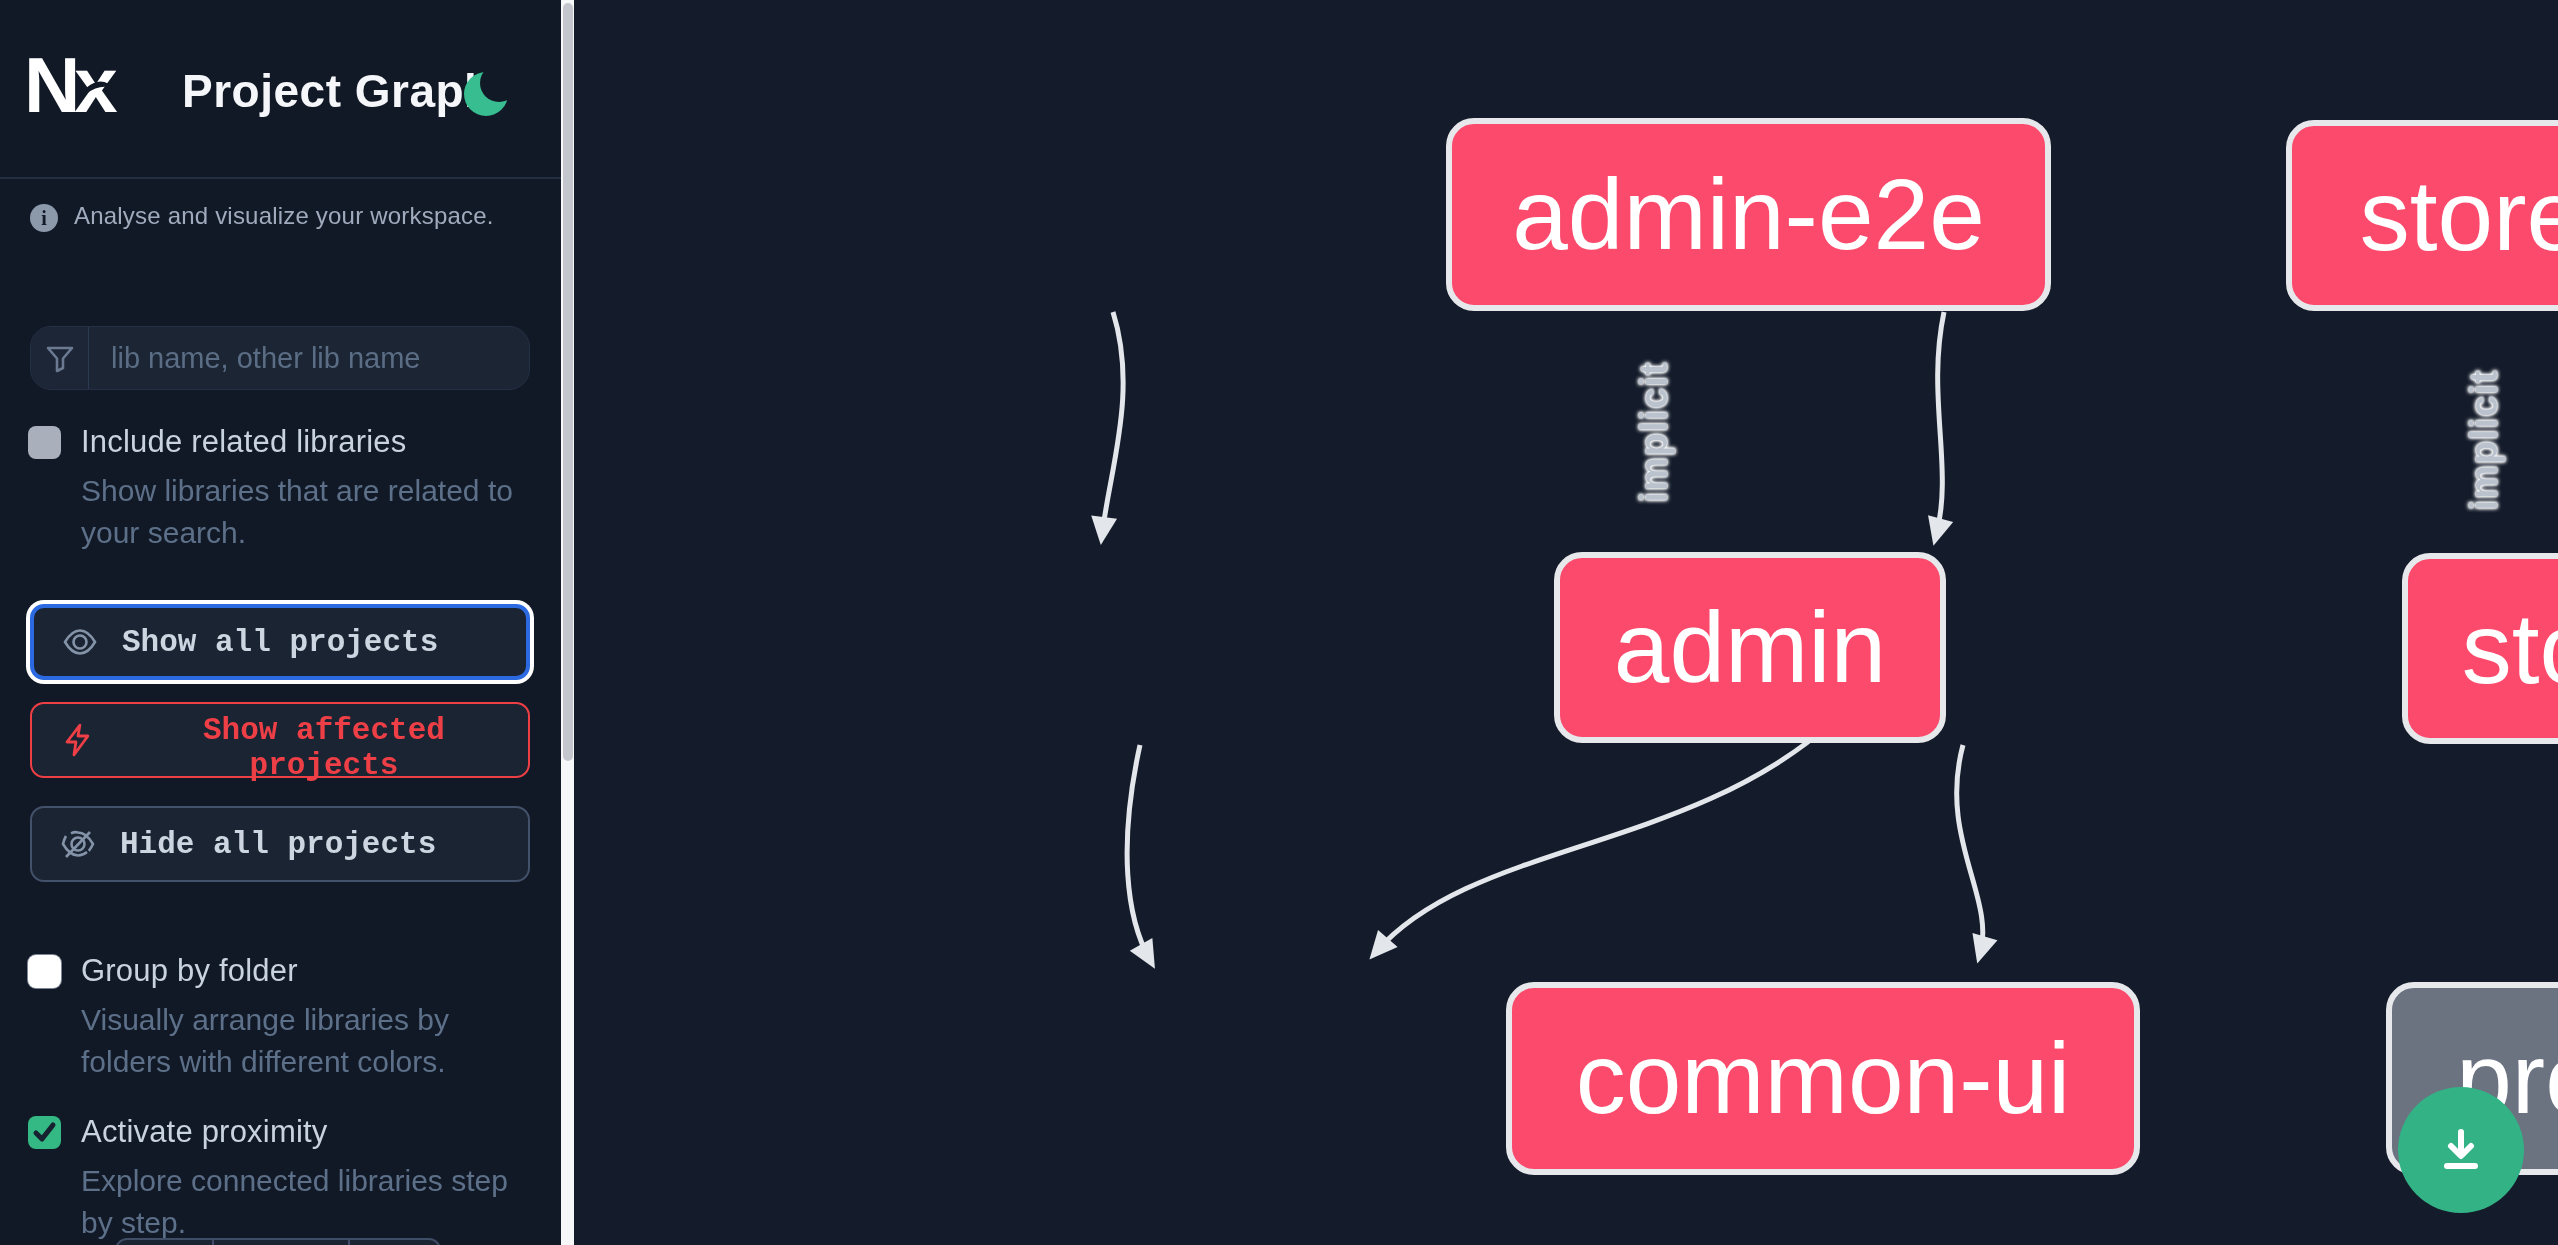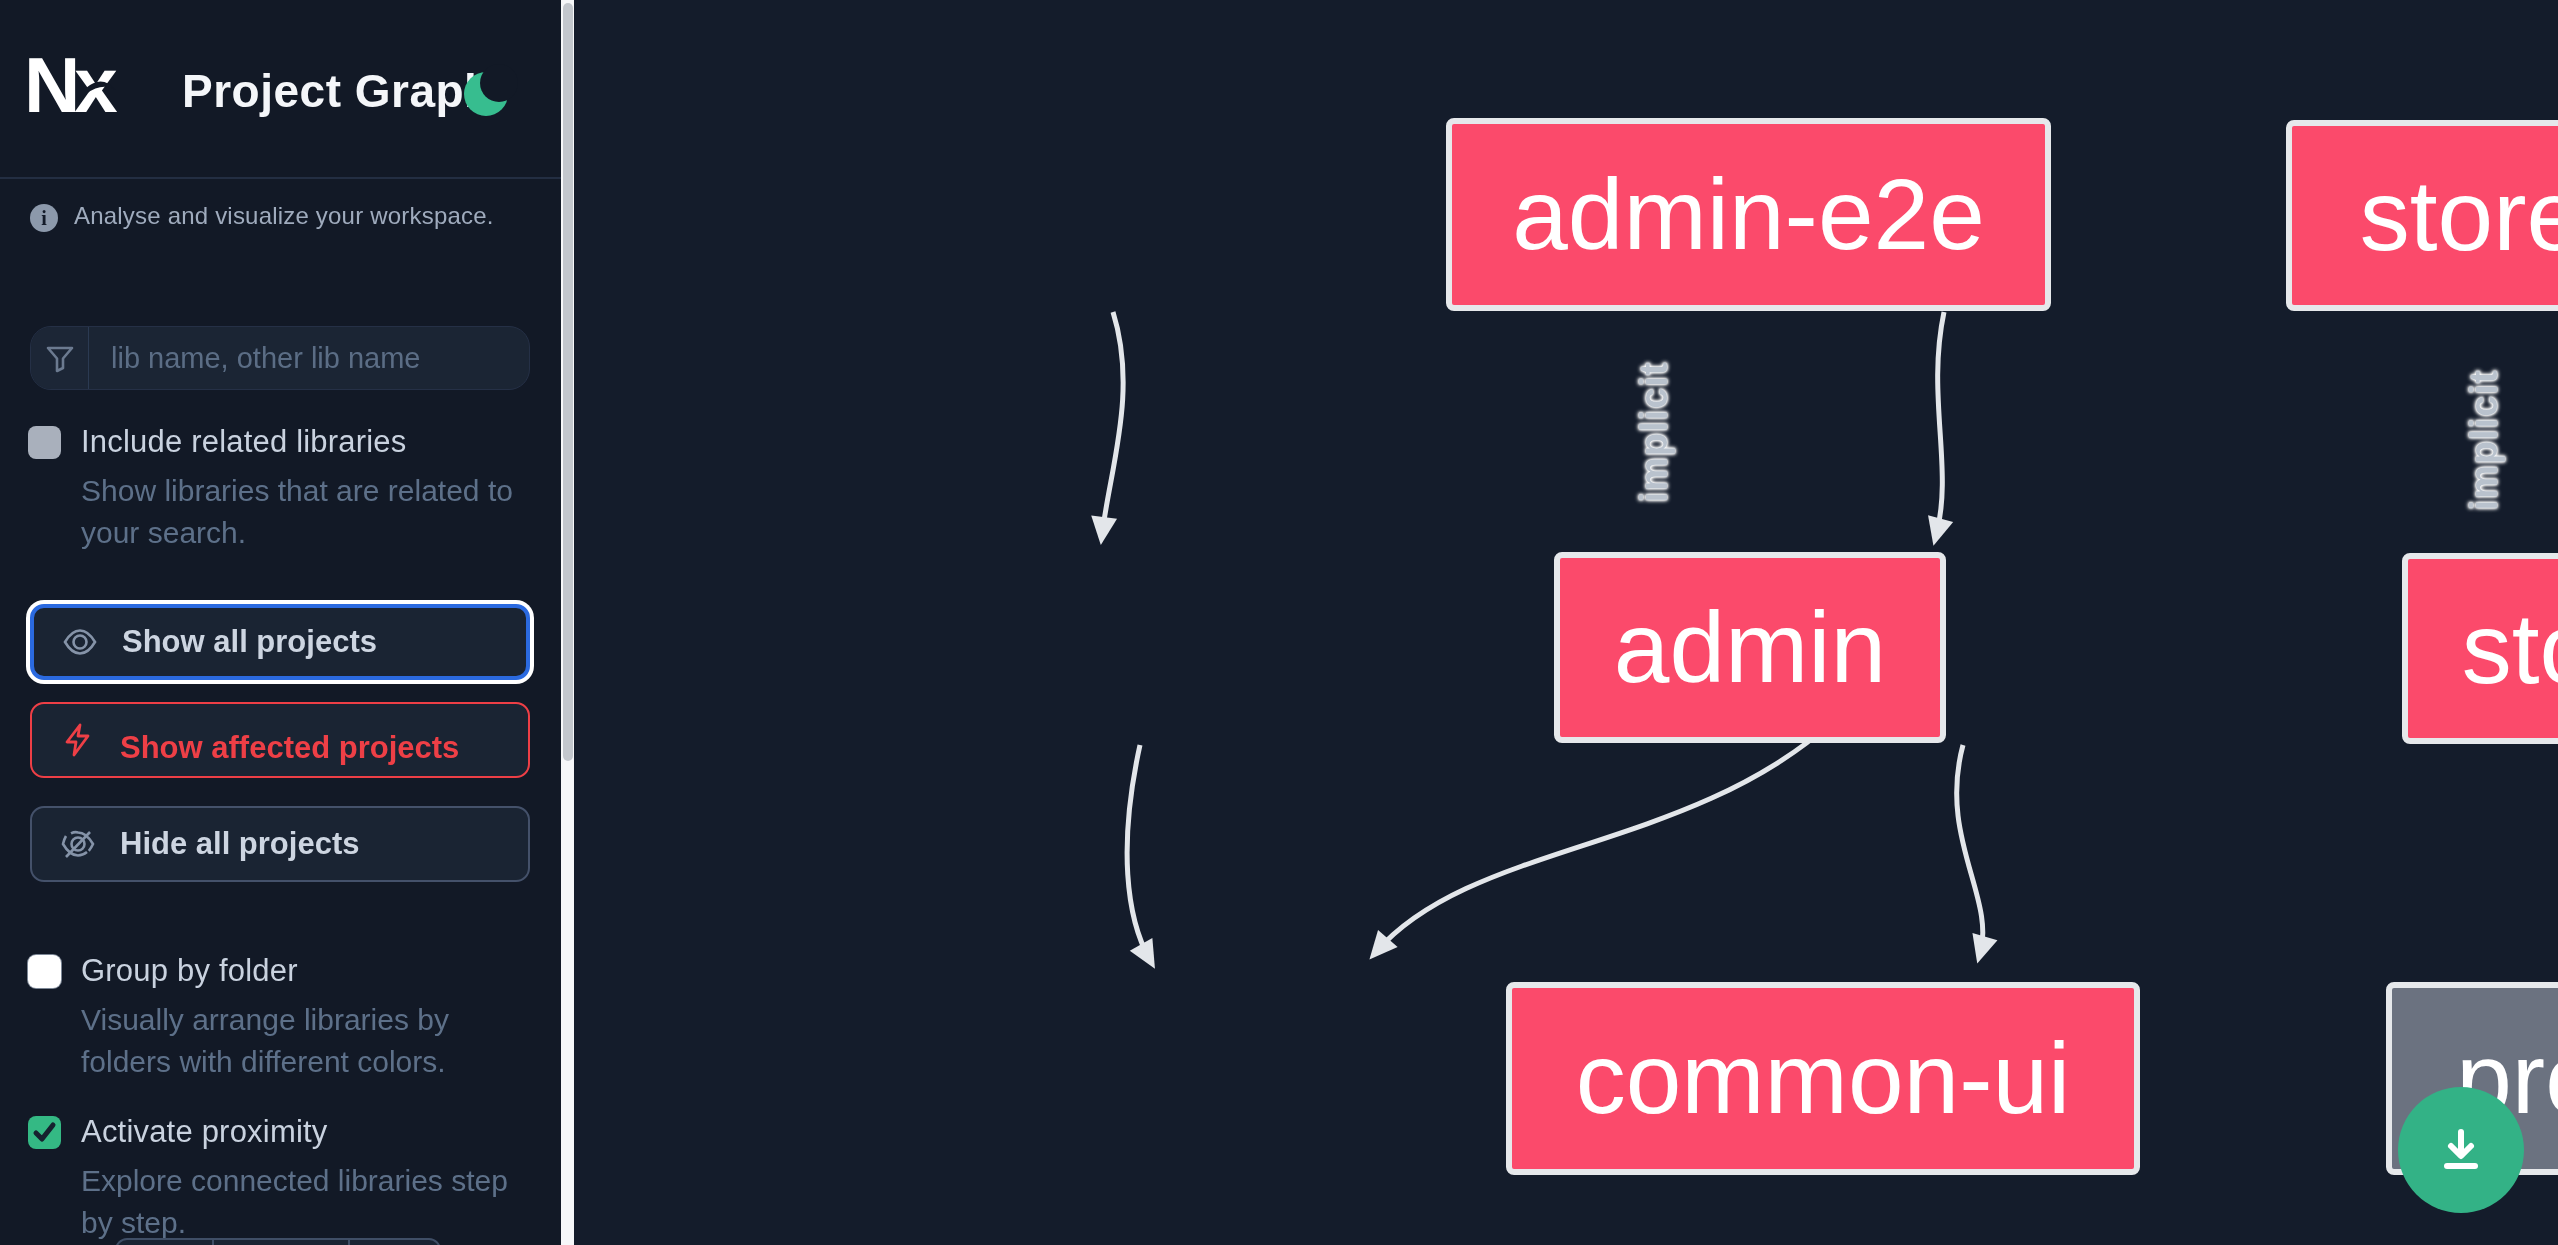--- a/index.html
+++ b/index.html
@@ -39,41 +39,41 @@
   .cb-white { background:#ffffff; box-shadow:0 0 0 1px #7c8796; }
   .cb-green { background:#34b984; }
   .cb-green svg { position:absolute; left:3px; top:3px; }
   .toggle-body { margin-left:20px; width:452px; }
   .toggle-label { font-size:31px; font-weight:400; color:#c9d2df; letter-spacing:0.2px; cursor:pointer; }
   .toggle-desc { margin-top:10px; font-size:30px; line-height:42px; color:#5d7089; }
 
   .sb-btn { position:absolute; left:30px; width:500px; height:76px; border-radius:14px;
     background:#1a2433; display:flex; align-items:center; padding-left:28px; cursor:pointer;
     border:2px solid #44516a; font-family:"Liberation Sans", sans-serif; }
-  .sb-btn .lbl { margin-left:24px; font-size:31px; font-weight:700; color:#cdd5e1; }
+  .sb-btn .lbl { margin-left:24px; font-size:31px; font-weight:700; color:#cdd5e1;font-family:Liberation Mono, monospace; }
   .btn-focused { border:4px solid #2b6ae0; box-shadow:0 0 0 4px #ffffff; }
   .btn-red { border-color:#ee3f46; }
   .btn-red .lbl { color:#ee3f46;margin-top:16px; }
 
   .stepper { position:absolute; left:115px; top:1238px; width:326px; height:44px;
     background:#1a2433; border:2px solid #3f4e66; border-radius:12px 12px 0 0; display:flex; }
   .stepper .seg { height:100%; }
   .stepper .seg + .seg { border-left:2px solid #3f4e66; }
   .seg1 { width:95px; } .seg2 { width:136px; } .seg3 { flex:1; }
 
   
   .scroll-track { position:absolute; left:561px; top:0; width:13px; height:1245px; background:#f6f7f9; z-index:6; cursor:pointer; }
   .scroll-thumb { position:absolute; left:1.5px; top:3px; width:10px; height:758px; background:#c3c7cd; border-radius:6px; cursor:pointer; }
 
   
   .canvas { position:absolute; left:574px; top:0; width:1984px; height:1245px; }
   .edges-svg { position:absolute; left:0; top:0; z-index:1; pointer-events:none; }
 
   .node { position:absolute; z-index:3; display:flex; align-items:center; justify-content:center;
-    border:6px solid #e6e8eb; border-radius:8px; color:#ffffff; font-size:100px; font-weight:400;
+    border:6px solid #e6e8eb; border-radius:28px; color:#ffffff; font-size:100px; font-weight:400;
     letter-spacing:0px; cursor:pointer; }
   .node-affected { background:#fb4a6b; }
   .node-normal { background:#6b7280; }
 
   .edge-label { position:absolute; z-index:2; font-size:38px; font-weight:700; color:#b9c2cd;
     transform:translate(-50%,-50%) rotate(-90deg); letter-spacing:1px; cursor:pointer;
     text-shadow:0 0 2px #ffffff,0 0 3px #ffffff,0 0 4px #ffffff,0 0 5px #ffffff; }
 
   .fab { position:absolute; left:2398px; top:1087px; width:126px; height:126px; border-radius:50%;
     background:#33b286; border:none; cursor:pointer; display:flex; align-items:center; justify-content:center; z-index:8; }

